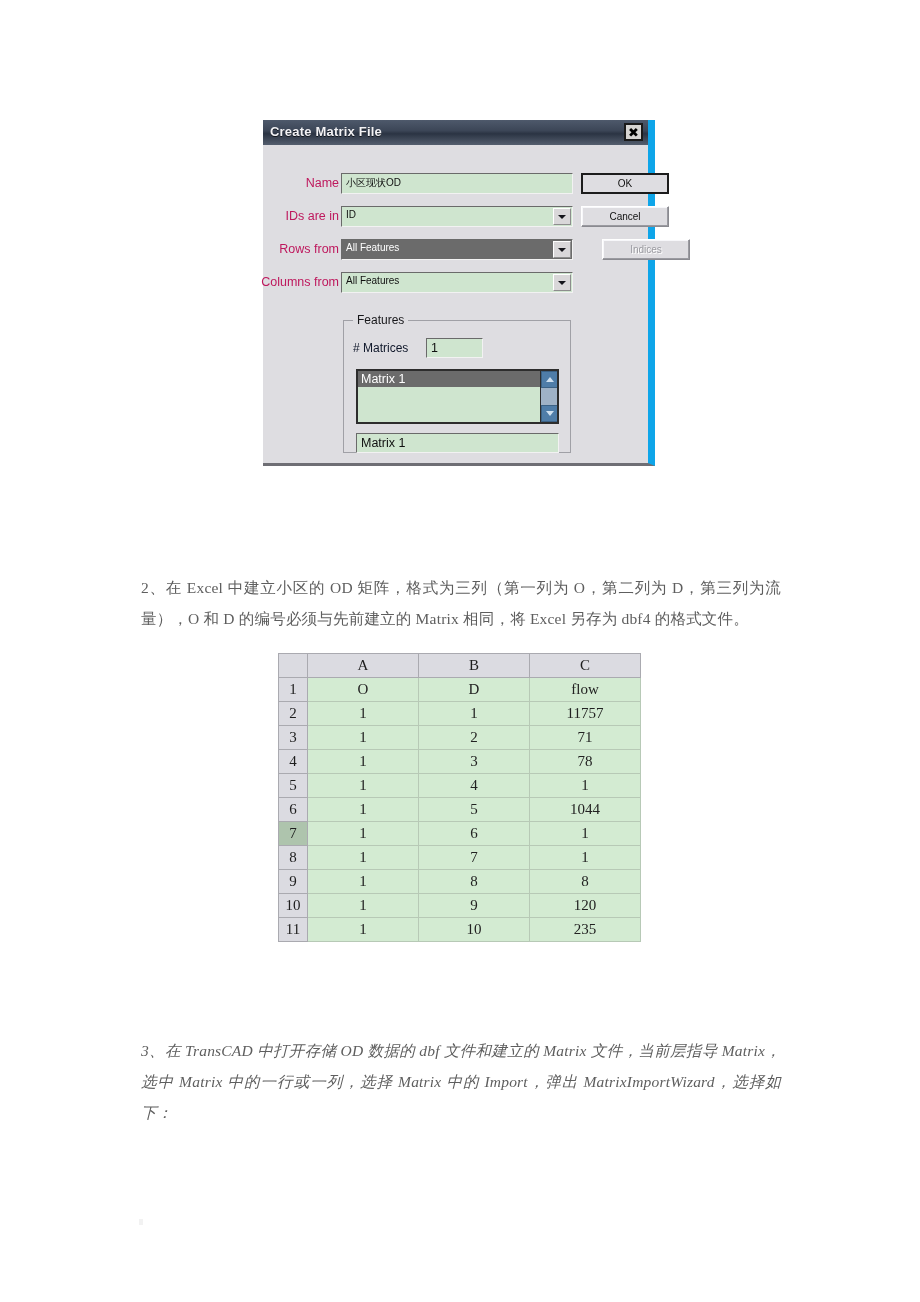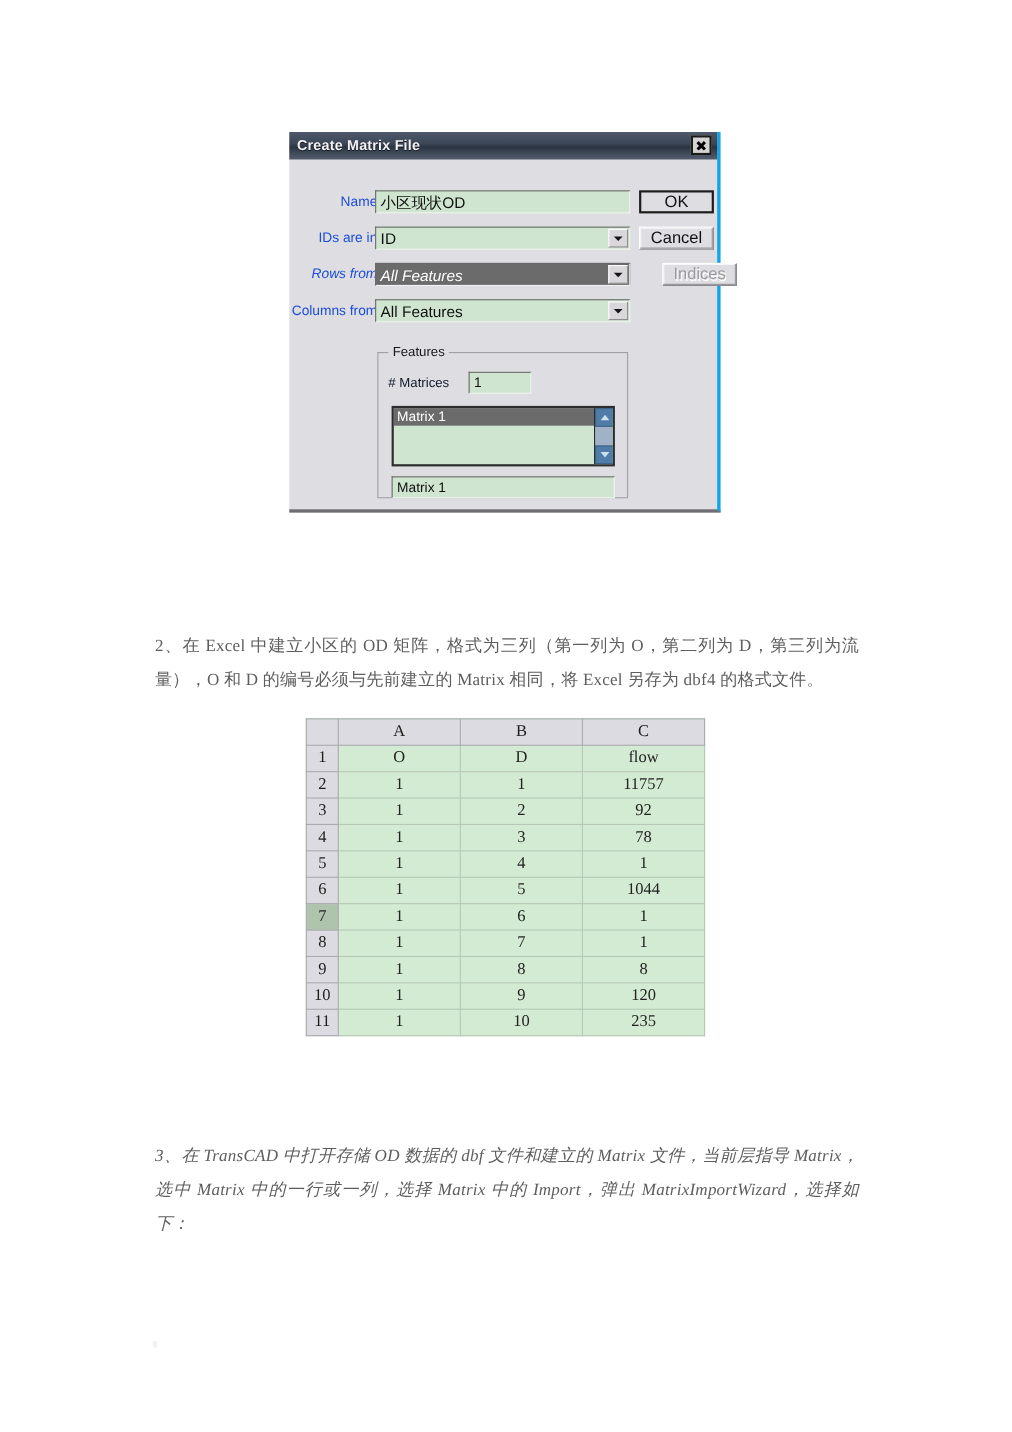--- a/index.html
+++ b/index.html
@@ -17,21 +17,21 @@
 
   
   #dialog {
     position: absolute;
     left: 263px;
     top: 120px;
     width: 392px;
     height: 346px;
     box-sizing: border-box;
     background: #dedde1;
-    border-right: 3px solid #0ea5e9;
+    border-right: 7px solid #0ea5e9;
     border-bottom: 3px solid #6e6e74;
     font-family: "Liberation Sans", "DejaVu Sans", sans-serif;
   }
   #titlebar {
     height: 25px;
     background: linear-gradient(to bottom, #4e596b 0%, #3c4657 42%, #2b3443 55%, #545e6e 100%);
     position: relative;
     color: #ffffff;
   }
   #titlebar .title {
@@ -68,36 +68,36 @@
     position: relative;
     height: 318px;
   }
 
   .field-row { position: absolute; left: 0; width: 100%; height: 22px; }
   .f-label {
     position: absolute;
     right: 309px;
     top: 3px;
     font-size: 12.5px;
-    color: #1d4ed8;
+    color: #be185d;
     white-space: nowrap;
     text-align: right;
   }
   .f-ctl {
     position: absolute;
     left: 78px;
     width: 232px;
     height: 21px;
     box-sizing: border-box;
     background: #cfe5cf;
     border-top: 1px solid #6a6a6a;
     border-left: 1px solid #6a6a6a;
     border-right: 1px solid #f2f2f2;
     border-bottom: 1px solid #f2f2f2;
-    font-size: 14px;
+    font-size: 10px;
     color: #101010;
     padding: 2px 0 0 4px;
     overflow: hidden;
     white-space: nowrap;
   }
   .f-ctl.combo { padding-right: 8px; }
   .f-ctl.selected {
     background: #6b6b6b;
     color: #ffffff;
   }
@@ -120,29 +120,29 @@
   .caret-d {
     width: 0; height: 0;
     border-left: 4px solid transparent;
     border-right: 4px solid transparent;
     border-top: 4px solid #14141a;
   }
 
   .btn {
     position: absolute;
     left: 318px;
-    width: 68px;
+    width: 88px;
     height: 21px;
     box-sizing: border-box;
     background: #dedde1;
     border: 1px solid #8a8a90;
     border-top-color: #ffffff;
     border-left-color: #ffffff;
     box-shadow: inset -1px -1px 0 #9a9aa0, inset 1px 1px 0 #f7f7fa;
-    font-size: 15px;
+    font-size: 10px;
     color: #111;
     display: flex;
     align-items: center;
     justify-content: center;
     cursor: pointer;
     font-family: "Liberation Sans", "DejaVu Sans", sans-serif;
   }
   .btn.default { border: 2px solid #1c1c1c; box-shadow: none; }
   .btn.disabled { color: #9a9aa0; text-shadow: 1px 1px 0 #ffffff; cursor: default; margin-left: 21px; }
 
@@ -326,21 +326,21 @@
     <div class="field-row" style="top:61px;">
       <span class="f-label">IDs are in</span>
       <div class="f-ctl combo">
         <span>ID</span>
         <span class="arrowbox">
             <i class="caret-d"></i>
           </span>
       </div>
     </div>
 
-    <div class="field-row" style="top:94px;font-style:italic;">
+    <div class="field-row" style="top:94px;">
       <span class="f-label">Rows from</span>
       <div class="f-ctl combo selected">
         <span>All Features</span>
         <span class="arrowbox">
             <i class="caret-d"></i>
           </span>
       </div>
     </div>
 
     <div class="field-row" style="top:127px;">
@@ -401,21 +401,21 @@
       <tr>
         <th class="rowhead">2</th>
         <td class="c-a">1</td>
         <td class="c-b">1</td>
         <td class="c-c">11757</td>
       </tr>
       <tr>
         <th class="rowhead">3</th>
         <td class="c-a">1</td>
         <td class="c-b">2</td>
-        <td class="c-c">92</td>
+        <td class="c-c">71</td>
       </tr>
       <tr>
         <th class="rowhead">4</th>
         <td class="c-a">1</td>
         <td class="c-b">3</td>
         <td class="c-c">78</td>
       </tr>
       <tr>
         <th class="rowhead">5</th>
         <td class="c-a">1</td>

